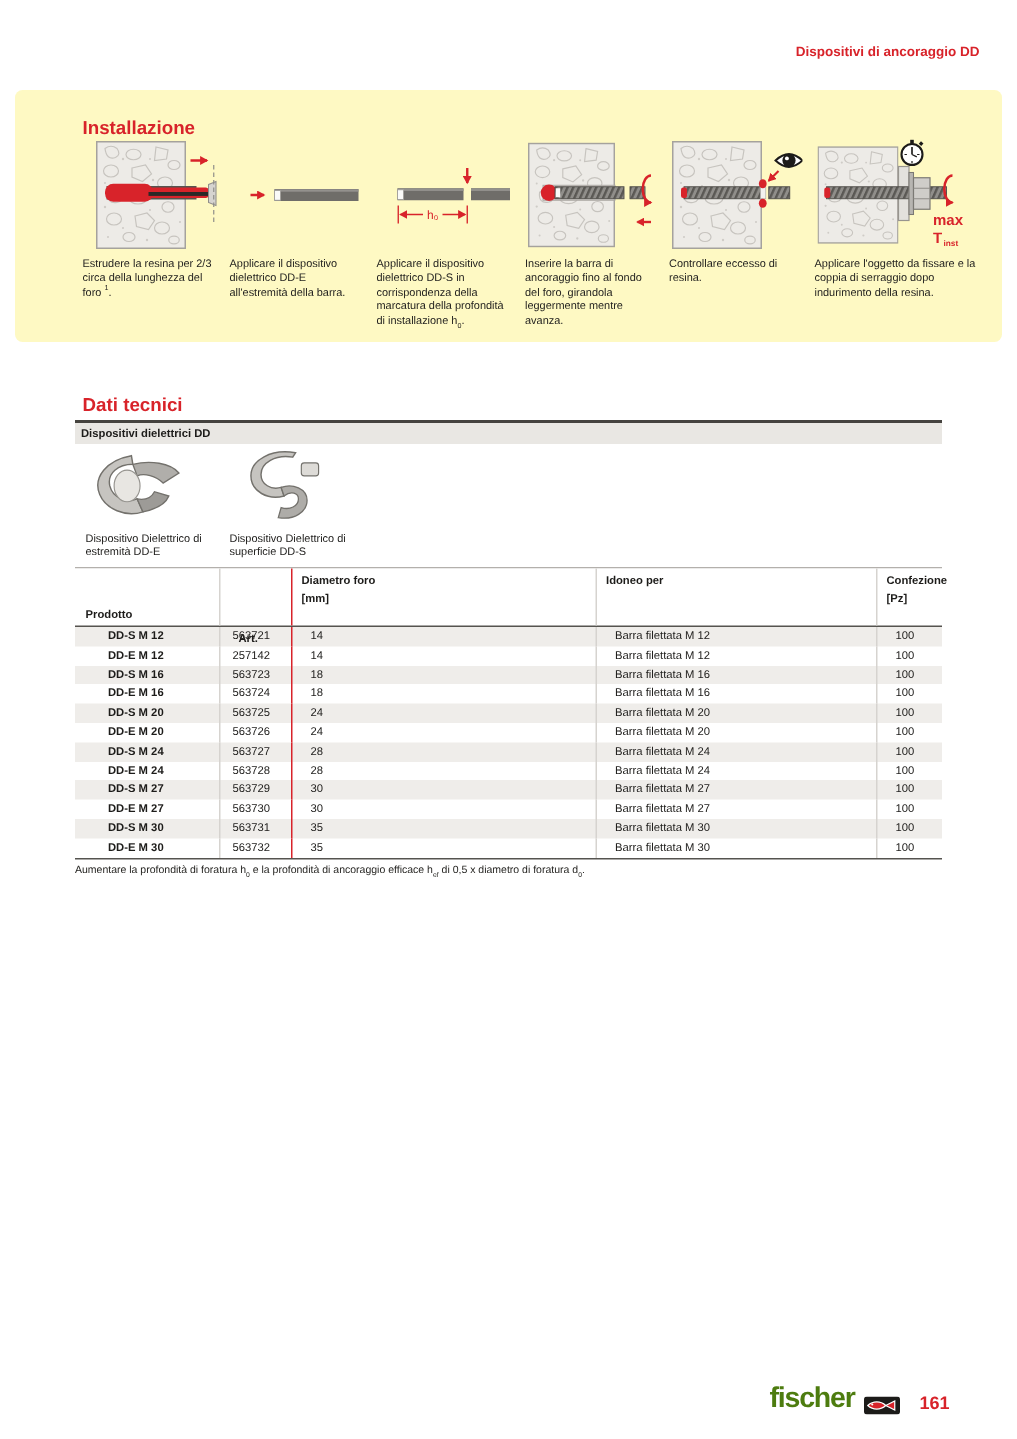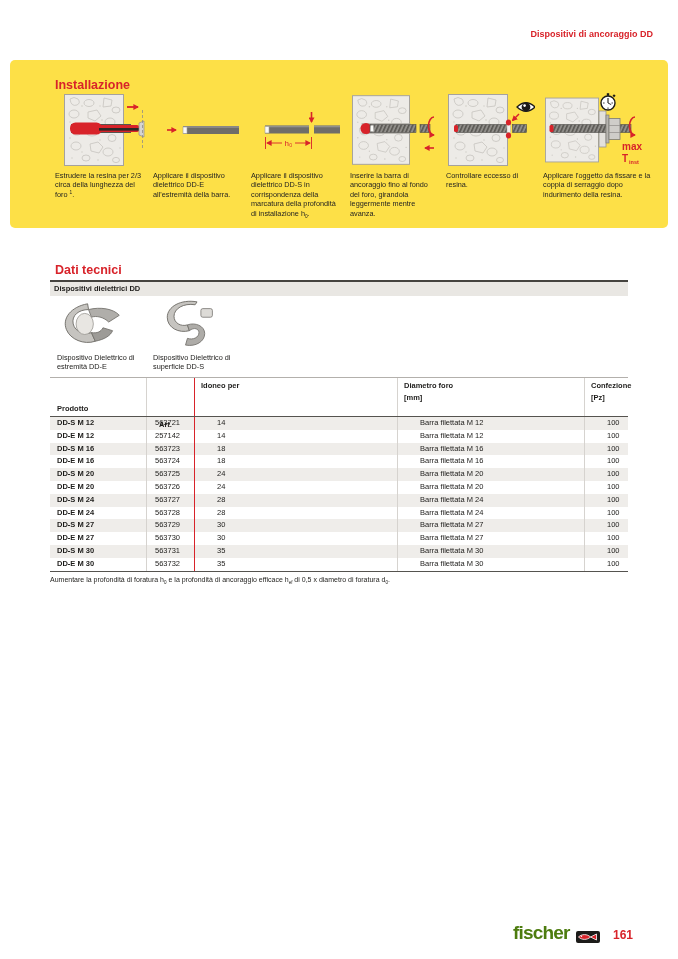--- a/index.html
+++ b/index.html
@@ -1,20 +1,20 @@
 <!DOCTYPE html>
 <html><head>
 <meta charset="utf-8">
 <style>
   html,body{margin:0;padding:0;background:#ffffff;}
   .page{position:relative;width:678px;height:959px;background:#fff;overflow:hidden;
         font-family:"Liberation Sans","DejaVu Sans",sans-serif;color:#1d1c1a;}
   .doc-title{position:absolute;top:29px;right:25px;font-size:9px;font-weight:bold;color:#d8232a;}
   
-  .install-box{position:absolute;left:10px;top:60px;width:658px;height:168px;background:#fde047;border-radius:5px;}
+  .install-box{position:absolute;left:10px;top:60px;width:658px;height:168px;background:#fef9c3;border-radius:5px;}
   .install-title{position:absolute;left:45px;top:8px;font-size:12.5px;font-weight:bold;color:#d8232a;}
   .steps{position:absolute;left:45px;top:32px;display:flex;align-items:flex-start;}
   .step{margin-right:8px;}
   .step:nth-child(1){width:90px;}
   .step:nth-child(2){width:90px;}
   .step:nth-child(3){width:91px;}
   .step:nth-child(4){width:88px;}
   .step:nth-child(5){width:89px;}
   .step:nth-child(6){width:120px;margin-right:0;}
   .step-figure{height:76px;overflow:visible;}
@@ -34,22 +34,22 @@
   .grid5>div:nth-child(n+2){border-left:1px solid #d6d3cf;}
   .grid5>div:nth-child(3){border-left:1px solid #d8232a;}
   .thead{height:38px;background:#fff;border-bottom:1px solid #55534f;font-size:7.5px;font-weight:bold;}
   .thead .hc{position:relative;height:38px;}
   .hl1{position:absolute;top:3px;left:6px;white-space:nowrap;}
   .hl2{position:absolute;top:15px;left:6px;white-space:nowrap;}
   .hbot{position:absolute;bottom:3px;left:7px;white-space:nowrap;}
   .thead .hc:nth-child(2) .hl2{left:12px;margin-top:27px;}
   .trow{height:12.8px;font-size:7.5px;}
   .trow.odd{background:#efedea;}
-  .trow .cell{line-height:12.8px;padding-left:22px;white-space:nowrap;overflow:hidden;}
-  .trow .cell.c0{font-weight:bold;padding-left:7px;}
+  .trow .cell{line-height:12.8px;padding-left:12px;white-space:nowrap;overflow:hidden;}
+  .trow .cell.c0{font-weight:bold;padding-left:22px;}
   .trow .cell.c1{font-weight:normal;padding-left:8px;}
   .footnote{margin-top:4px;font-size:7px;color:#252421;}
   
   .footer-brand{position:absolute;left:513px;top:922px;font-size:19px;font-weight:800;
                 letter-spacing:-0.8px;color:#4d7c0f;}
   .fish{position:absolute;left:576px;top:931px;}
   .page-num{position:absolute;left:613px;top:928px;font-size:12px;font-weight:bold;color:#d8232a;}
   svg text{font-family:"Liberation Sans","DejaVu Sans",sans-serif;}
 </style>
 </head>
@@ -271,25 +271,25 @@
 
     <div class="dtable">
       <div class="thead grid5">
         <div class="hc">
           <span class="hbot">Prodotto</span>
         </div>
         <div class="hc">
           <span class="hl2">Art.</span>
         </div>
         <div class="hc">
-          <span class="hl1">Idoneo per</span>
-        </div>
-        <div class="hc">
           <span class="hl1">Diametro foro</span>
           <span class="hl2">[mm]</span>
+        </div>
+        <div class="hc">
+          <span class="hl1">Idoneo per</span>
         </div>
         <div class="hc">
           <span class="hl1">Confezione</span>
           <span class="hl2">[Pz]</span>
         </div>
       </div>
       <div class="tbody">
           <div class="trow grid5 odd">
             <div class="cell c0">DD-S M 12</div>
             <div class="cell c1">563721</div>

